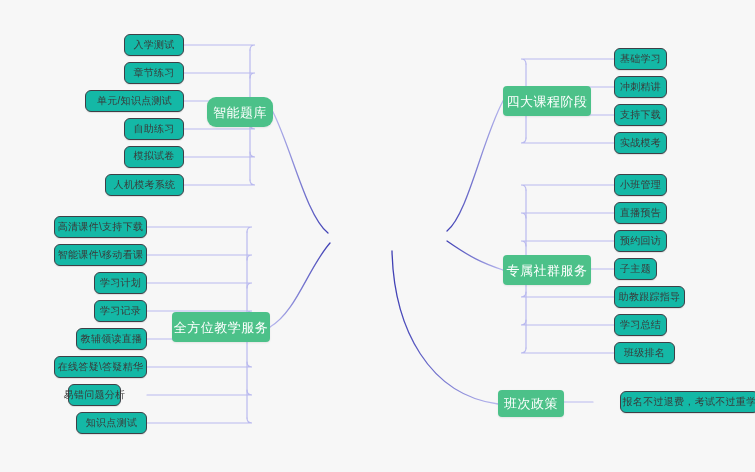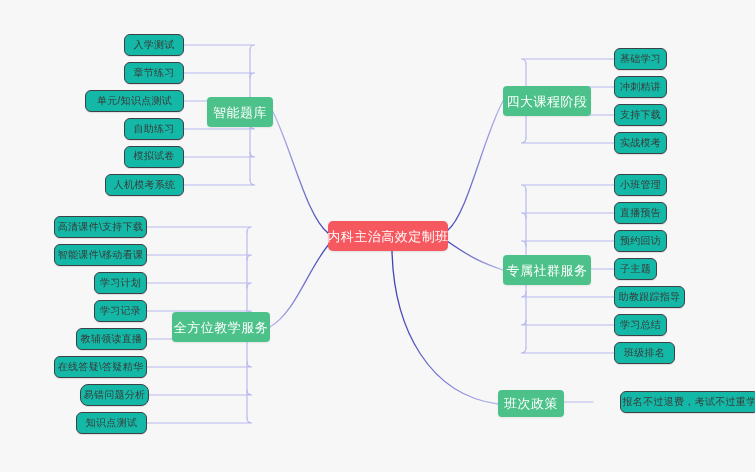--- a/index.html
+++ b/index.html
@@ -112,38 +112,37 @@
         <path d="M 614 297 L 521 297 Q 526 297 526 292"></path>
         <path d="M 614 325 L 521 325 Q 526 325 526 320"></path>
         <path d="M 614 353 L 521 353 Q 526 353 526 348"></path>
         <path d="M 526 190 L 526 348"></path>
         <path d="M 526 270 L 503 270"></path>
         <path d="M 593 402 L 521 402"></path>
         <path d="M 521 403.5 L 498 403.5"></path>
       </g>
   </svg>
 
-  <div class="node root" style="left: 328px; top: 221px; width: 120px; height: 30px;">内科主治高效定制班</div>
 
   <div id="nodes">
-      <div class="node branch" style="left: 207px; top: 97px; width: 66px; height: 30px;">智能题库</div>
+      <div class="node branch" style="left: 207px; top: 97px; width: 66px; height: 30px; border-radius: 9px;">智能题库</div>
       <div class="node leaf" style="left: 124px; top: 34px; width: 60px;">入学测试</div>
       <div class="node leaf" style="left: 124px; top: 62px; width: 60px;">章节练习</div>
       <div class="node leaf" style="left: 85px; top: 90px; width: 99px;">单元/知识点测试</div>
       <div class="node leaf" style="left: 124px; top: 118px; width: 60px;">自助练习</div>
       <div class="node leaf" style="left: 124px; top: 146px; width: 60px; font-family: Liberation Mono, monospace;">模拟试卷</div>
       <div class="node leaf" style="left: 105px; top: 174px; width: 79px;">人机模考系统</div>
       <div class="node branch" style="left: 172px; top: 312px; width: 98px; height: 30px;">全方位教学服务</div>
       <div class="node leaf" style="left: 54px; top: 216px; width: 93px;">高清课件\支持下载</div>
       <div class="node leaf" style="left: 54px; top: 244px; width: 93px;">智能课件\移动看课</div>
       <div class="node leaf" style="left: 94px; top: 272px; width: 53px;">学习计划</div>
       <div class="node leaf" style="left: 94px; top: 300px; width: 53px;">学习记录</div>
       <div class="node leaf" style="left: 76px; top: 328px; width: 71px;">教辅领读直播</div>
       <div class="node leaf" style="left: 54px; top: 356px; width: 93px;">在线答疑\答疑精华</div>
-      <div class="node leaf" style="left: 80px; top: 384px; width: 69px; border-radius: 8px;">易错问题分析</div>
+      <div class="node leaf" style="left: 68px; top: 384px; width: 53px;">易错问题分析</div>
       <div class="node leaf" style="left: 76px; top: 412px; width: 71px;">知识点测试</div>
       <div class="node branch" style="left: 503px; top: 86px; width: 88px; height: 30px;">四大课程阶段</div>
       <div class="node leaf" style="left: 614px; top: 48px; width: 53px;">基础学习</div>
       <div class="node leaf" style="left: 614px; top: 76px; width: 53px;">冲刺精讲</div>
       <div class="node leaf" style="left: 614px; top: 104px; width: 53px;">支持下载</div>
       <div class="node leaf" style="left: 614px; top: 132px; width: 53px;">实战模考</div>
       <div class="node branch" style="left: 503px; top: 255px; width: 88px; height: 30px;">专属社群服务</div>
       <div class="node leaf" style="left: 614px; top: 174px; width: 53px;">小班管理</div>
       <div class="node leaf" style="left: 614px; top: 202px; width: 53px;">直播预告</div>
       <div class="node leaf" style="left: 614px; top: 230px; width: 53px;">预约回访</div>

